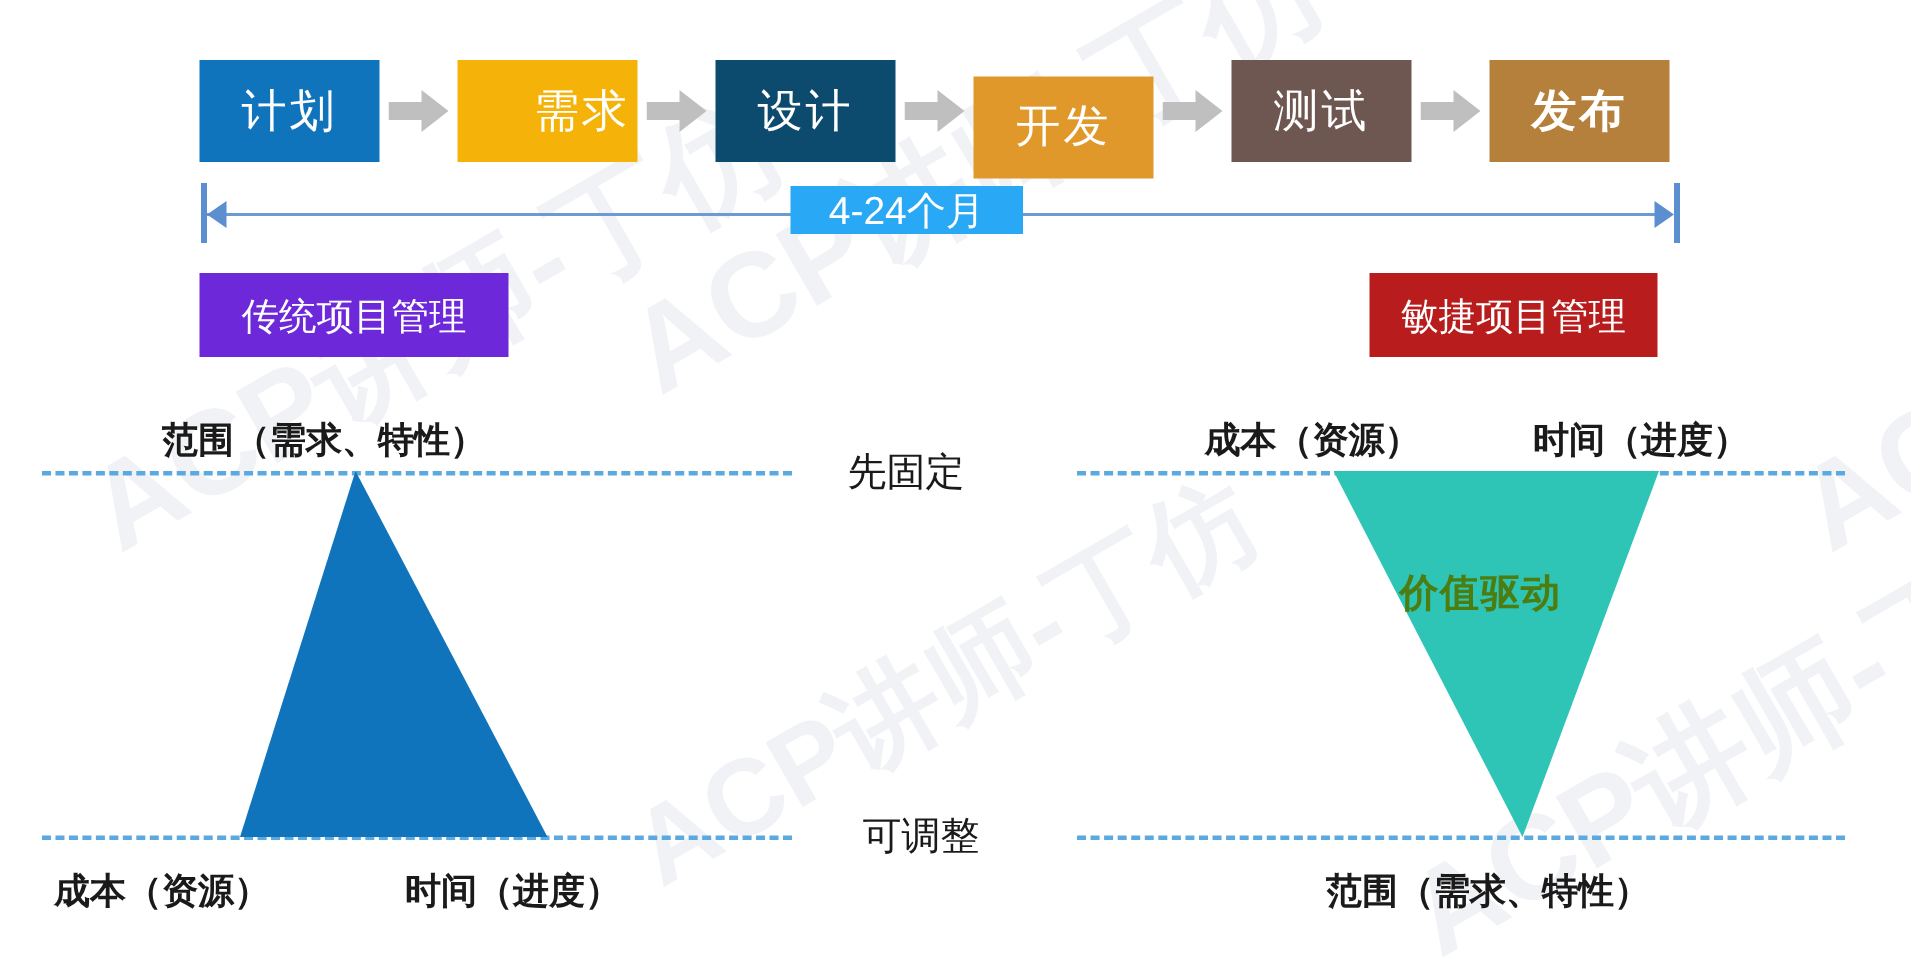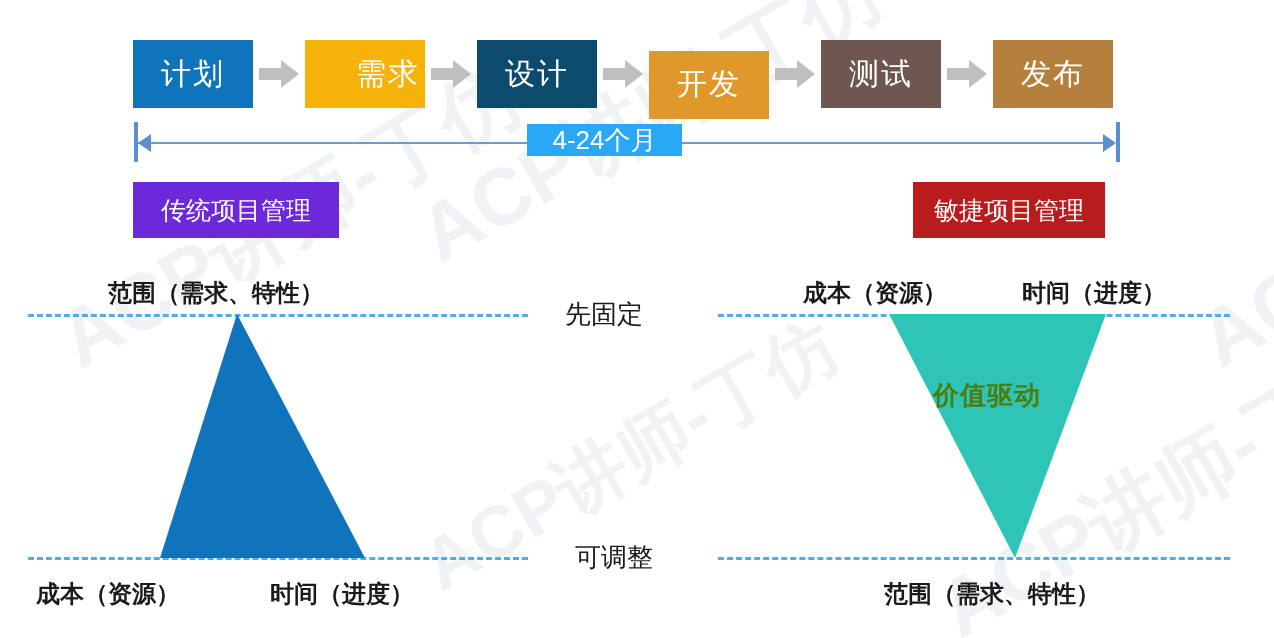--- a/index.html
+++ b/index.html
@@ -240,21 +240,21 @@
 
     <div class="proc-box" style="background:#6e5750;">
       <span>测试</span>
     </div>
     <div class="proc-arrow">
       <svg width="40" height="28" viewBox="0 0 40 28">
           <path d="M0 8 H22 V0 L40 14 L22 28 V20 H0 Z" fill="#bfbfbf"></path>
         </svg>
     </div>
 
-    <div class="proc-box" style="background:#b5803c;">
+    <div class="proc-box" style="background:#b5803c;font-weight:bold;">
       <span>发布</span>
     </div>
   </div>
 
   <div class="tl-line"></div>
   <div class="tl-cap left"></div>
   <div class="tl-cap right"></div>
   <div class="tl-head left"></div>
   <div class="tl-head right"></div>
   <div class="tl-badge">

